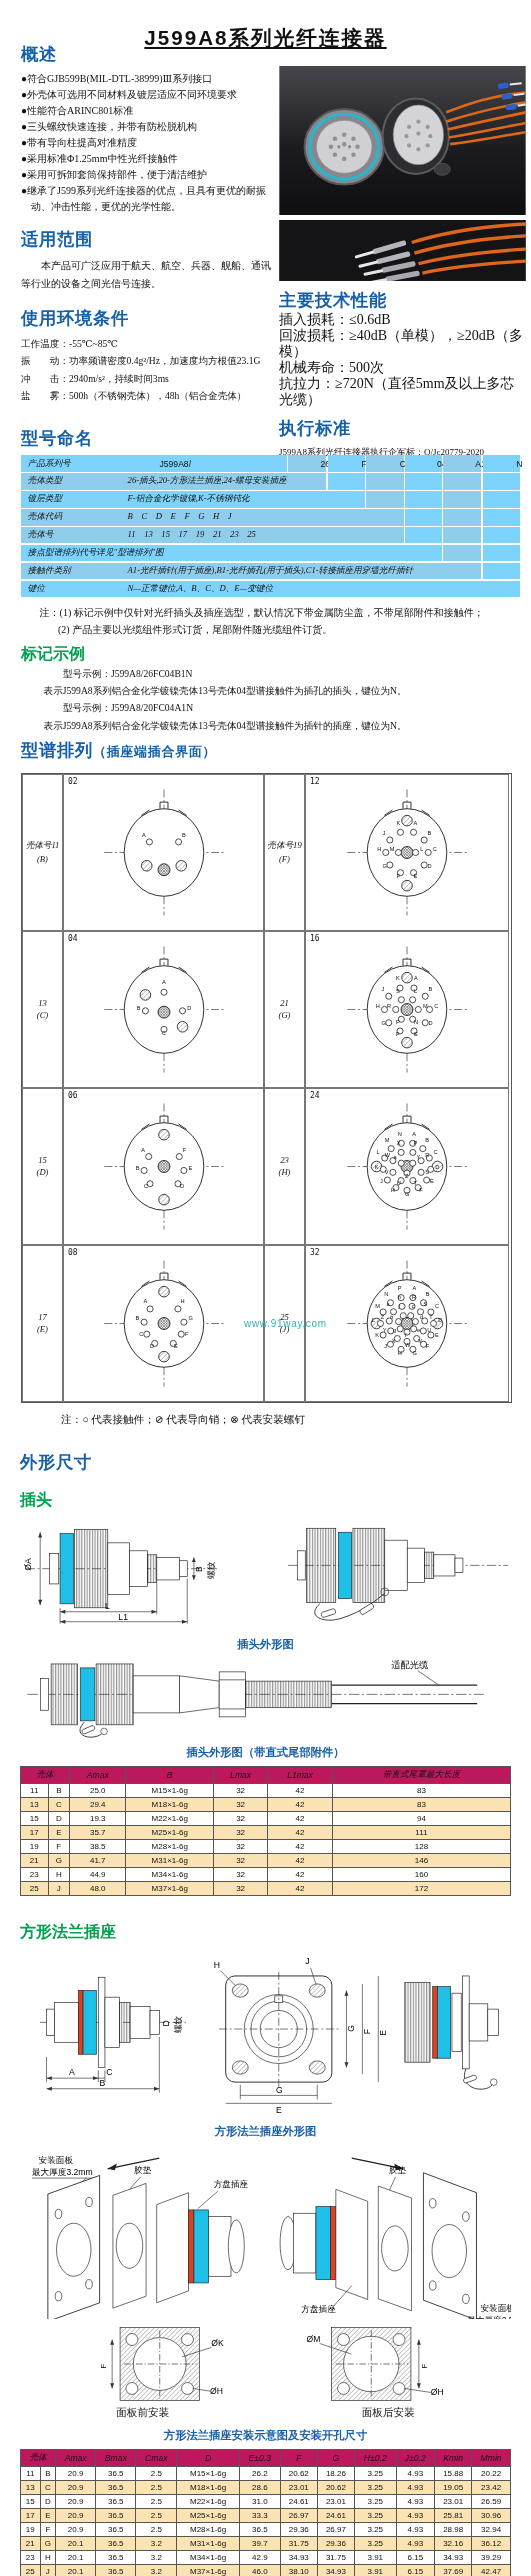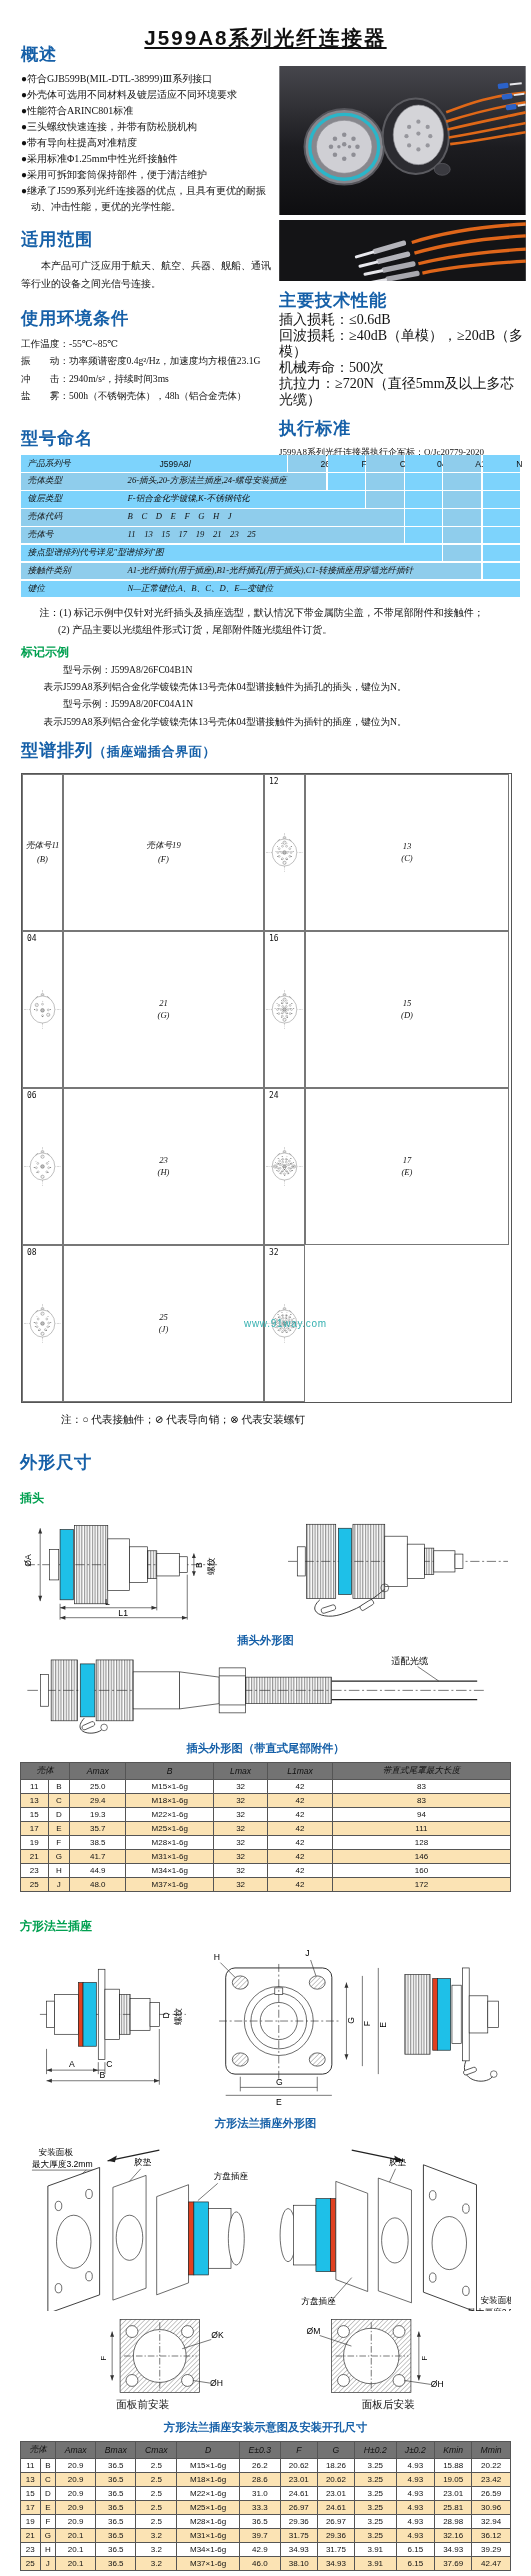--- a/index.html
+++ b/index.html
@@ -2,21 +2,21 @@
 <html style="font-size:10.6px"><head>
 <meta charset="utf-8">
 <style>
   html,body{margin:0;padding:0;background:#fff;}
   #page{position:relative;width:531px;height:2576px;background:#fff;overflow:hidden;
         font-family:"Liberation Serif","DejaVu Serif",serif;color:#111;}
   [data-name]{box-sizing:border-box;}
   .title{position:absolute;top:10.6px;left:0;width:531px;text-align:center;
          font-size:20.6px;font-weight:bold;letter-spacing:2px;font-family:"Liberation Sans",sans-serif;text-decoration:underline;}
   .sec-h{color:#1660a8;font-weight:bold;font-size:17.3px;font-family:"Liberation Sans",sans-serif;letter-spacing:0.7px;}
-  .green-h{color:#00a050;font-weight:bold;font-size:12px;font-family:Liberation Mono, monospace;}
+  .green-h{color:#00a050;font-weight:bold;font-size:16px;font-family:Liberation Mono, monospace;}
   .cap-blue{color:#1660a8;font-weight:bold;font-size:11.3px;text-align:center;font-family:"Liberation Sans",sans-serif;}
   .col-left{position:absolute;left:21px;top:42px;width:256px;}
   .col-right{position:absolute;left:279px;top:66px;width:247px;}
   .bullets{margin-top:5.3px;font-size:10px;line-height:16px;}
   .bullets p{margin:0;padding-left:1em;text-indent:-1em;}
   .para{margin-top:5.3px;font-size:10px;line-height:18px;text-indent:2em;}
   .env{margin-top:5.3px;font-size:9.6px;line-height:17.3px;}
   .env .row{display:flex;}
   .env .lab{white-space:nowrap;}
   .env .val{flex:1;}
@@ -58,21 +58,21 @@
                       font-family:"DejaVu Sans Mono",monospace;font-style:normal;}
   .spec-note{margin-top:10.6px;padding-left:40px;font-size:10.6px;}
   .watermark{position:absolute;left:244px;top:1318px;color:#35b0b0;font-size:10px;
              font-family:"Liberation Sans",sans-serif;letter-spacing:0.7px;}
   
   .outline-block{position:absolute;left:20px;top:1450px;width:491px;}
   .drawrow{display:flex;justify-content:space-between;align-items:flex-end;}
   table.dims{border-collapse:collapse;width:100%;margin-top:5.3px;
              font-family:"Liberation Sans",sans-serif;font-size:8px;text-align:center;}
   table.dims th,table.dims td{border:0.7px solid #555;padding:2px 1.3px;}
-  table.dims thead th{background:#737373;font-weight:normal;font-style:italic;font-size:8.6px;height:16px;}
+  table.dims thead th{background:#be185d;font-weight:normal;font-style:italic;font-size:8.6px;height:16px;}
   table.dims tr.alt td{background:#fbe3b4;}
   svg text{font-family:"Liberation Sans",sans-serif;}
   .mt6{margin-top:4px}.mt8{margin-top:12px}.mt10{margin-top:6.6px}.mt12{margin-top:8px}
   .mt14{margin-top:9.3px}.mt24{margin-top:16px}.mt40{margin-top:26.6px}
   .cutcaps{display:flex;margin-top:1.3px;}
   .cutcaps div{width:50%;text-align:center;font-size:10.6px;}
 </style>
 </head>
 <body>
 
@@ -306,20 +306,37 @@
 
   <div class="spectrum-block" data-name="spectrum-section">
     <h2 class="sec-h" data-name="spectrum-heading">
       <span data-name="spectrum-heading-main">型谱排列</span><span class="spec-h-sub" data-name="spectrum-heading-sub">（插座端插合界面）</span>
     </h2>
     <div class="spec-grid" data-name="spectrum-table">
         <div class="cell labcell" data-name="spectrum-shell-label">
           <div>壳体号11</div>
           <div>(B)</div>
         </div>
+        <div class="cell diacell" data-name="spectrum-insert-diagram">
+          <span class="codelab" data-name="insert-code">02</span>
+          <svg width="126" height="133" viewBox="-95 -100 190 200">
+            <line x1="-90" y1="0" x2="90" y2="0" stroke="#333" stroke-width="1" stroke-dasharray="12 4 3 4"></line>
+            <line x1="0" y1="-95" x2="0" y2="95" stroke="#333" stroke-width="1" stroke-dasharray="12 4 3 4"></line>
+            <ellipse cx="0" cy="0" rx="60" ry="66" fill="#fff" stroke="#222" stroke-width="1.4"></ellipse>
+            <path d="M-6,-66 L-6,-76 L6,-76 L6,-66" fill="none" stroke="#222" stroke-width="1.4"></path>
+            <path d="M-34,-56 L-22,-64 M34,-56 L22,-64" fill="none" stroke="#222" stroke-width="1.4"></path>
+            <circle cx="-26" cy="20" r="8" fill="url(#hatch)" stroke="#222" stroke-width="1.3"></circle>
+            <circle cx="26" cy="20" r="8" fill="url(#hatch)" stroke="#222" stroke-width="1.3"></circle>
+            <circle cx="0" cy="26" r="9" fill="url(#xhatch)" stroke="#222" stroke-width="1.4"></circle>
+            <circle cx="-22" cy="-16" r="4.6" fill="#fff" stroke="#222" stroke-width="1.2"></circle>
+            <text x="-33.08736084303189" y="-23.88171697675046" font-size="8.5" fill="#111">A</text>
+            <circle cx="22" cy="-16" r="4.6" fill="#fff" stroke="#222" stroke-width="1.2"></circle>
+            <text x="27.087360843031885" y="-23.88171697675046" font-size="8.5" fill="#111">B</text>
+          </svg>
+        </div>
         <div class="cell labcell" data-name="spectrum-shell-label">
           <div>壳体号19</div>
           <div>(F)</div>
         </div>
         <div class="cell diacell" data-name="spectrum-insert-diagram">
           <span class="codelab" data-name="insert-code">12</span>
           <svg width="126" height="133" viewBox="-95 -100 190 200">
             <line x1="-90" y1="0" x2="90" y2="0" stroke="#333" stroke-width="1" stroke-dasharray="12 4 3 4"></line>
             <line x1="0" y1="-95" x2="0" y2="95" stroke="#333" stroke-width="1" stroke-dasharray="12 4 3 4"></line>
             <ellipse cx="0" cy="0" rx="60" ry="66" fill="#fff" stroke="#222" stroke-width="1.4"></ellipse>

